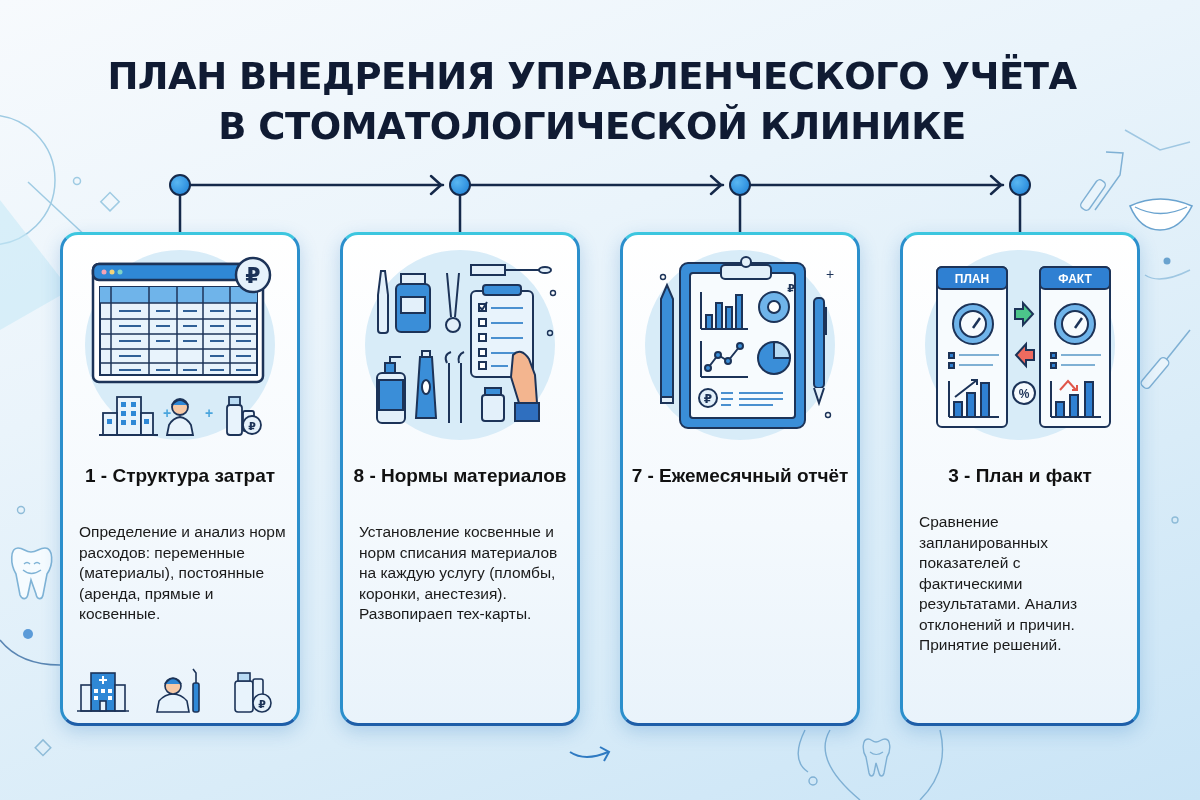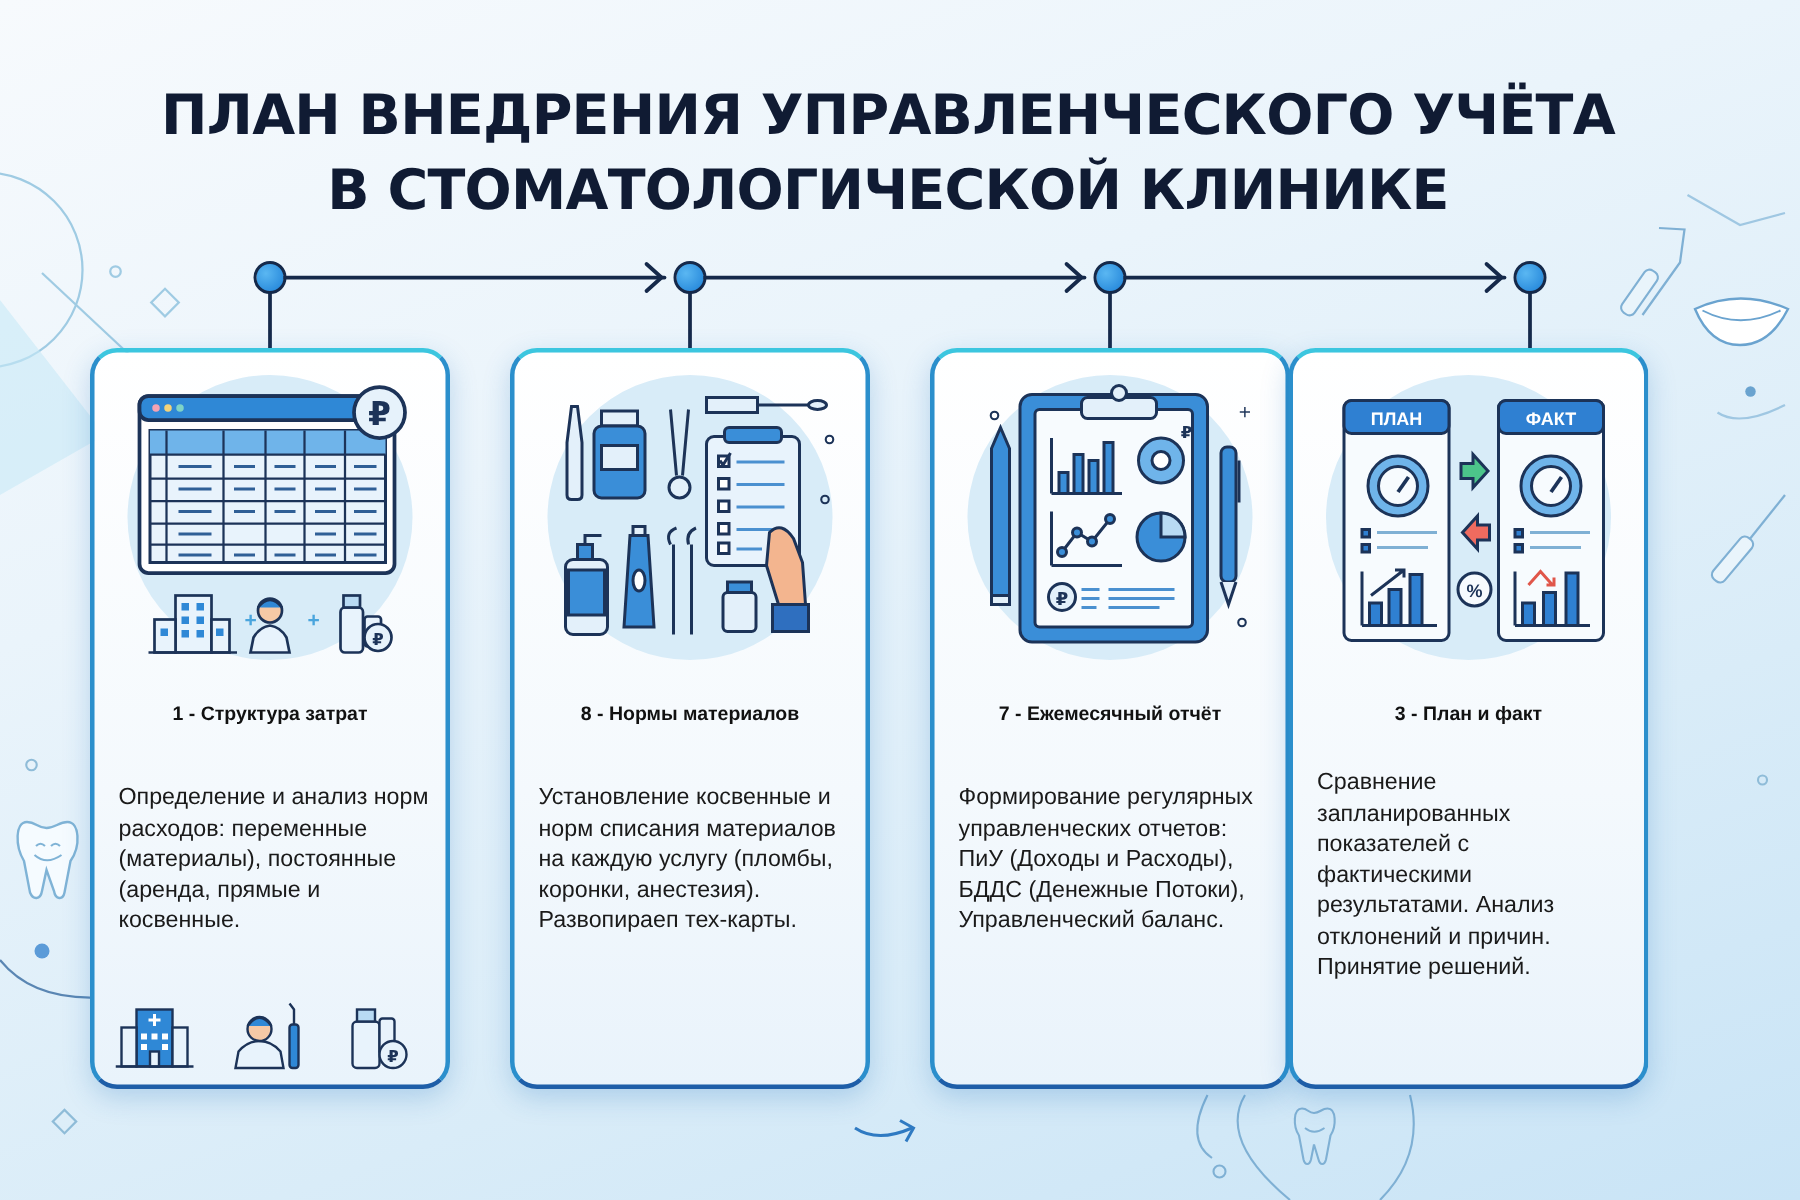--- a/index.html
+++ b/index.html
@@ -27,21 +27,21 @@
     border-radius: 18px; background: #fbfdff;
     border: 3px solid #3cc6df;
     border-bottom-color: #1e5ea8; border-left-color: #2b8fcc; border-right-color: #2b8fcc;
     box-shadow: 0 6px 18px rgba(40,120,190,0.25);
     background: linear-gradient(180deg, #ffffff 0%, #f4f9fd 60%, #e9f3fb 100%);
   }
   .card-illus { position: absolute; left: 0; top: 0; width: 234px; height: 215px; }
   .card-title {
     position: absolute; left: 8px; right: 8px; top: 226px;
     text-align: center; font-weight: bold; color: #111;
-    font-size: 13px; line-height: 26px;
+    font-size: 19px; line-height: 26px;
   }
   .card-desc {
     position: absolute; left: 16px; right: 10px;
     color: #1a1a1a; font-size: 15.5px; line-height: 20.5px;
   }
   .mini-icons { position: absolute; left: 14px; right: 14px; top: 430px; height: 50px; }
 </style>
 </head>
 <body>
 
@@ -358,24 +358,23 @@
           <line x1="203" y1="72" x2="203" y2="100"></line>
         </g>
     </g>
     <text x="85" y="168" text-anchor="middle" font-size="12" font-weight="bold" fill="#1c3358">₽</text>
     <text x="168" y="57" text-anchor="middle" font-size="11" font-weight="bold" fill="#1c3358">₽</text>
     <text x="207" y="44" text-anchor="middle" font-size="14" fill="#1c3358">+</text>
     <circle cx="40" cy="42" r="2.5" fill="none" stroke="#1c3358" stroke-width="1.4"></circle>
     <circle cx="205" cy="180" r="2.5" fill="none" stroke="#1c3358" stroke-width="1.4"></circle>
   </svg>
   <div class="card-title" style="top:228px">7 - Ежемесячный отчёт</div>
-  <div class="card-desc" style="top:287px">Формирование регулярных управленческих отчетов: ПиУ (Доходы и Расходы), БДДС (Денежные Потоки), Управленческий баланс.</div>
 </div>
 
-<div class="card" style="left:859px">
+<div class="card" style="left:900px">
   <svg class="card-illus" viewBox="0 0 234 215">
     <circle cx="117" cy="110" r="95" fill="#d8ecf8"></circle>
     <g stroke="#1c3358" stroke-width="2">
       <g>
         <rect x="34" y="32" width="70" height="160" rx="5" fill="#f7fbfe"></rect>
         <rect x="34" y="32" width="70" height="22" rx="5" fill="#2f80d2"></rect>
         <circle cx="70" cy="89" r="20" fill="#6fb4ea"></circle>
           <circle cx="70" cy="89" r="13" fill="#f7fbfe"></circle>
         <line x1="70" y1="93" x2="77" y2="83" stroke-width="2.5"></line>
         <rect x="46" y="118" width="5" height="5" fill="#2f80d2"></rect>

